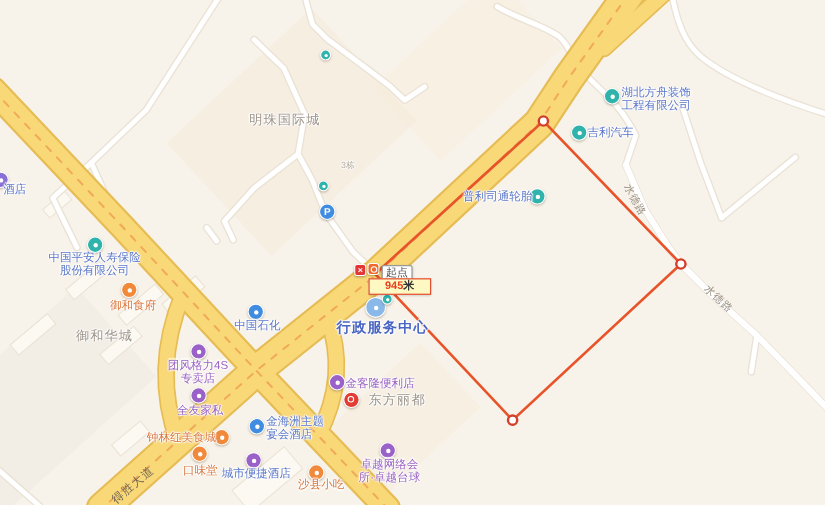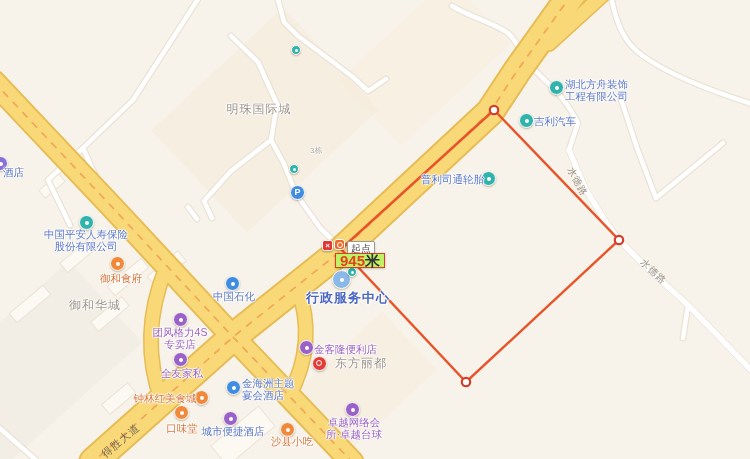--- a/index.html
+++ b/index.html
@@ -34,22 +34,22 @@
   .ic-letter{color:#fff;font-size:9px;font-weight:bold;text-align:center;line-height:13px;display:block;}
   .marker{position:absolute;width:11px;height:11px;box-sizing:border-box;}
   .m-start{background:#ee6a2c;border:1px solid #fff;border-radius:3px;box-shadow:0 1px 2px rgba(0,0,0,.3);}
   .m-start .ring{position:absolute;left:50%;top:50%;width:4px;height:4px;margin:-3px 0 0 -3px;
           border:1.5px solid #fff;border-radius:50%;}
   .m-red{background:#e13634;border:1px solid #fff;border-radius:2.5px;box-shadow:0 1px 2px rgba(0,0,0,.3);
          color:#fff;font-size:8px;font-weight:bold;text-align:center;line-height:9px;}
   .bubble{position:absolute;background:#fff;border:1px solid #999;border-radius:2px;
           padding:0 3px;font-size:10px;color:#4a4a4a;line-height:13px;
           box-shadow:0 1px 2px rgba(0,0,0,.25);}
-  .distbox{position:absolute;background:#bef264;border:1.5px solid #e03a20;
-           padding:0 4px;font-size:15px;font-weight:bold;line-height:13px;
+  .distbox{position:absolute;background:#fef9c3;border:1.5px solid #e03a20;
+           padding:0 14px;font-size:10px;font-weight:bold;line-height:13px;
            box-shadow:0 1px 2px rgba(0,0,0,.2);}
   .distbox .val{color:#e8401c;display:inline;}
   .distbox .unit{color:#333;display:inline;}
 </style>
 </head>
 <body>
 
 <div id="map">
 
   <svg id="roadsvg" width="750" height="459" viewBox="0 0 750 459">

